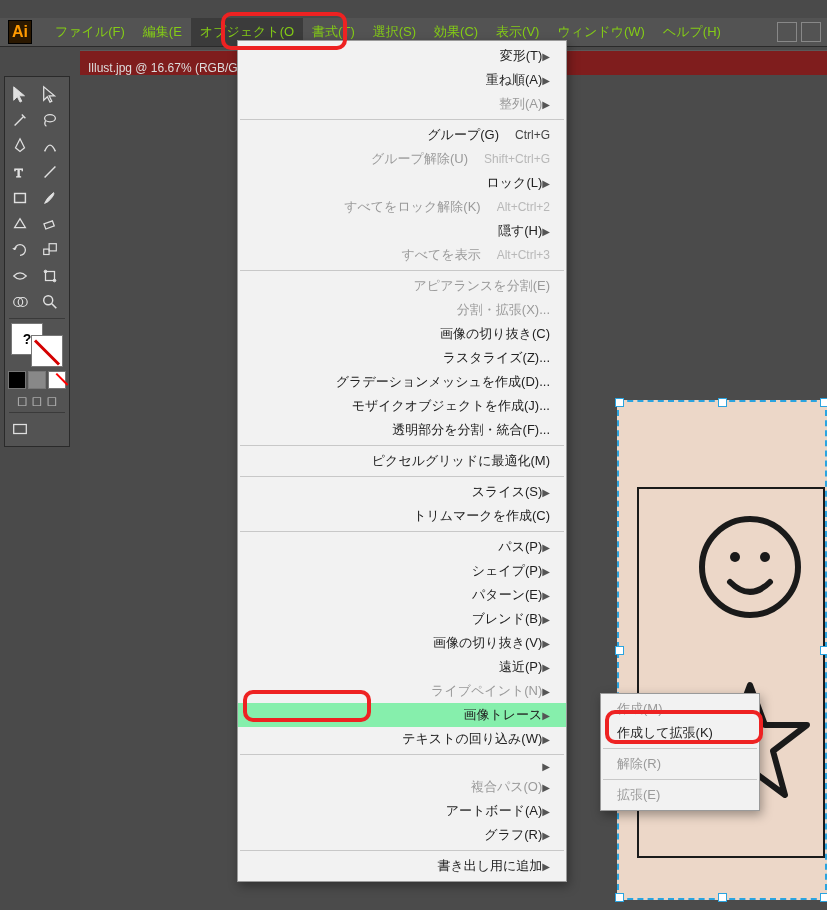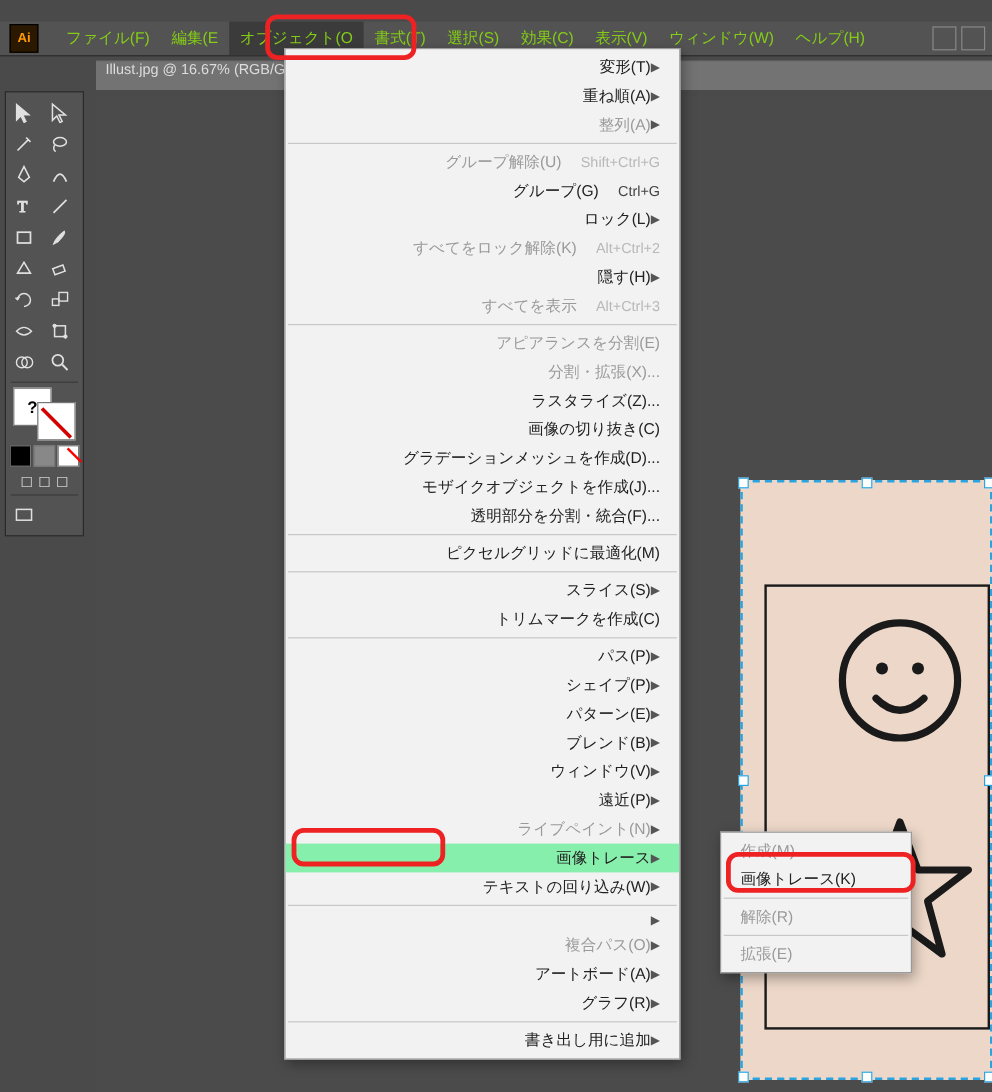--- a/index.html
+++ b/index.html
@@ -26,21 +26,21 @@
     align-items: center;
     padding-left: 8px;
     border-bottom: 1px solid #2a2a2a;
   }
   .app-icon {
     width: 22px;
     height: 22px;
     background: #2b1800;
     color: #ff9a00;
     font-weight: bold;
-    font-size: 11px;
+    font-size: 16px;
     display: flex;
     align-items: center;
     justify-content: center;
     margin-right: 14px;
     border: 1px solid #000;
   }
   .menubar .menu-item {
     padding: 5px 9px;
     color: #84cc16;
     white-space: nowrap;
@@ -64,23 +64,23 @@
     border: 1px solid #888;
   }
 
   
   .docbar {
     position: absolute;
     top: 50px;
     left: 80px;
     right: 0;
     height: 24px;
-    background: #737373;
-    display: flex;
-    align-items: flex-start;
+    background: #7f1d1d;
+    display: flex;
+    align-items: flex-end;
     padding-left: 8px;
     color: #ddd;
     font-size: 12px;
     border-top: 1px solid #5a5a5a;
   }
 
   
   .tools {
     position: absolute;
     top: 76px;
@@ -464,29 +464,29 @@
     </div>
   <div class="mi">
       <span class="lbl">重ね順(A)</span>
       <span class="arrow">▶</span>
     </div>
   <div class="mi disabled">
       <span class="lbl">整列(A)</span>
       <span class="arrow">▶</span>
     </div>
   <div class="sep"></div>
+  <div class="mi">
+      <span class="lbl">グループ(G)</span>
+      <span class="shortcut">Ctrl+G</span>
+    </div>
   <div class="mi disabled">
       <span class="lbl">グループ解除(U)</span>
       <span class="shortcut">Shift+Ctrl+G</span>
     </div>
   <div class="mi">
-      <span class="lbl">グループ(G)</span>
-      <span class="shortcut">Ctrl+G</span>
-    </div>
-  <div class="mi">
       <span class="lbl">ロック(L)</span>
       <span class="arrow">▶</span>
     </div>
   <div class="mi disabled">
       <span class="lbl">すべてをロック解除(K)</span>
       <span class="shortcut">Alt+Ctrl+2</span>
     </div>
   <div class="mi">
       <span class="lbl">隠す(H)</span>
       <span class="arrow">▶</span>
@@ -496,26 +496,26 @@
       <span class="shortcut">Alt+Ctrl+3</span>
     </div>
   <div class="sep"></div>
   <div class="mi disabled">
       <span class="lbl">アピアランスを分割(E)</span>
     </div>
   <div class="mi disabled">
       <span class="lbl">分割・拡張(X)...</span>
     </div>
   <div class="mi">
+      <span class="lbl">画像の切り抜き(C)</span>
+    </div>
+  <div class="mi">
       <span class="lbl">ラスタライズ(Z)...</span>
     </div>
   <div class="mi">
-      <span class="lbl">画像の切り抜き(C)</span>
-    </div>
-  <div class="mi">
       <span class="lbl">グラデーションメッシュを作成(D)...</span>
     </div>
   <div class="mi">
       <span class="lbl">モザイクオブジェクトを作成(J)...</span>
     </div>
   <div class="mi">
       <span class="lbl">透明部分を分割・統合(F)...</span>
     </div>
   <div class="sep"></div>
   <div class="mi">
@@ -540,21 +540,21 @@
     </div>
   <div class="mi">
       <span class="lbl">パターン(E)</span>
       <span class="arrow">▶</span>
     </div>
   <div class="mi">
       <span class="lbl">ブレンド(B)</span>
       <span class="arrow">▶</span>
     </div>
   <div class="mi">
-      <span class="lbl">ウィンドウ(V)</span>
+      <span class="lbl">画像の切り抜き(V)</span>
       <span class="arrow">▶</span>
     </div>
   <div class="mi">
       <span class="lbl">遠近(P)</span>
       <span class="arrow">▶</span>
     </div>
   <div class="mi disabled">
       <span class="lbl">ライブペイント(N)</span>
       <span class="arrow">▶</span>
     </div>
@@ -587,21 +587,21 @@
       <span class="lbl">書き出し用に追加</span>
       <span class="arrow">▶</span>
     </div>
 </div>
 
 <div class="submenu">
   <div class="mi disabled">
       <span>作成(M)</span>
     </div>
   <div class="mi">
-      <span>画像トレース(K)</span>
+      <span>作成して拡張(K)</span>
     </div>
   <div class="sep"></div>
   <div class="mi disabled">
       <span>解除(R)</span>
     </div>
   <div class="sep"></div>
   <div class="mi disabled">
       <span>拡張(E)</span>
     </div>
 </div>

